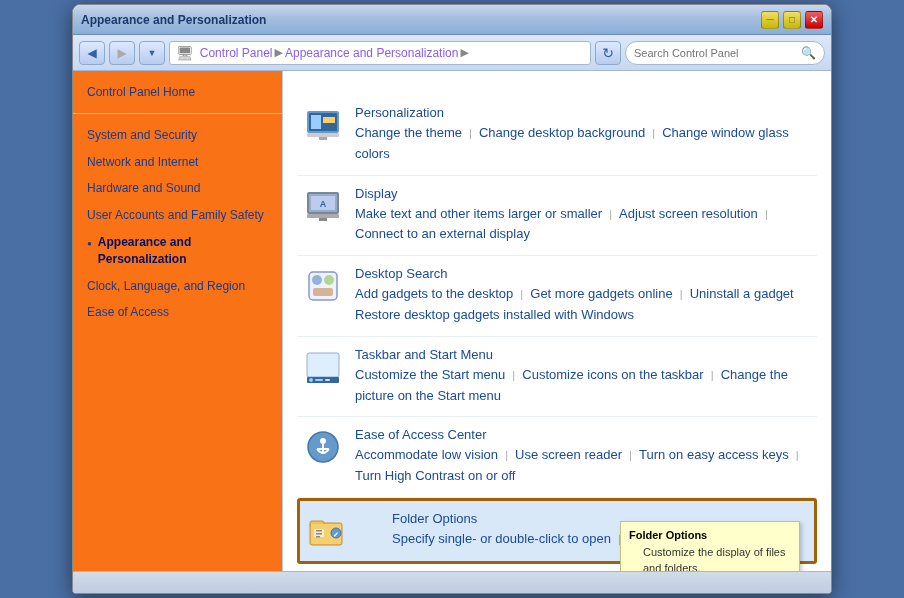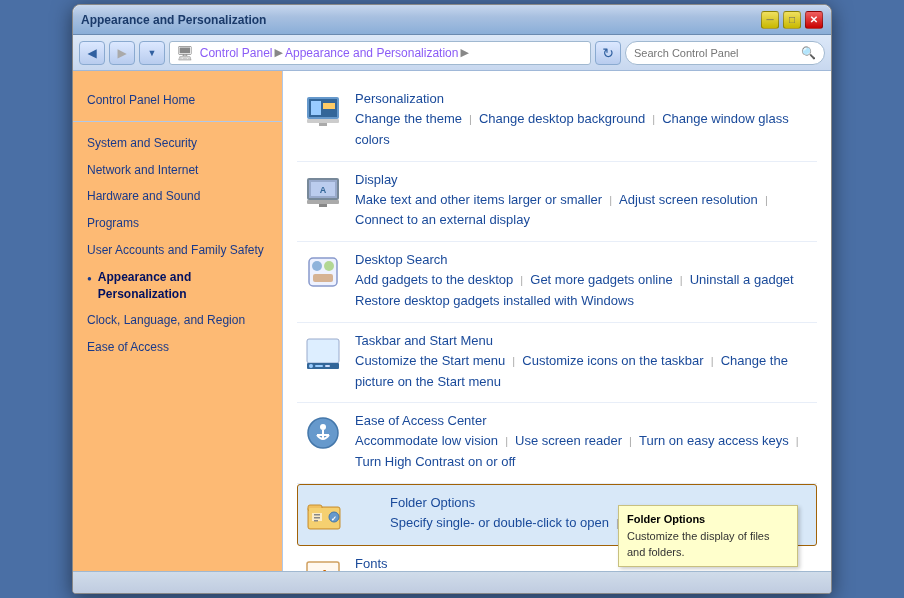--- a/index.html
+++ b/index.html
@@ -132,23 +132,23 @@
     
     .main-area {
       display: flex;
       flex: 1;
       overflow: hidden;
     }
 
     
     .sidebar {
       width: 210px;
-      background: #fdba74;
+      background: #f97316;
       border-right: 1px solid #b0c8e8;
-      padding: 16px 0;
+      padding: 8px 0;
       flex-shrink: 0;
     }
     .sidebar-item {
       padding: 5px 14px;
       cursor: pointer;
       color: #1a3a8a;
       font-size: 12px;
       line-height: 1.4;
       display: flex;
       align-items: flex-start;
@@ -163,33 +163,33 @@
       font-size: 8px;
       margin-top: 4px;
       flex-shrink: 0;
     }
 
     
     .content {
       flex: 1;
       background: white;
       overflow-y: auto;
-      padding: 10px 14px;
+      padding: 24px 14px;
       position: relative;
     }
 
     .section {
       display: flex;
       padding: 10px 6px;
       gap: 12px;
       border-bottom: 1px solid #e8eef8;
       position: relative;
     }
     .section:last-child { border-bottom: none; }
-    .section.highlighted { background: #d8e8f8; border: 1px solid #a16207; border-radius: 3px; gap: 46px; }
+    .section.highlighted { background: #d8e8f8; border: 3px solid #a16207; border-radius: 3px; gap: 46px; }
 
     .section-icon {
       width: 40px;
       height: 40px;
       flex-shrink: 0;
       display: flex;
       align-items: center;
       justify-content: center;
     }
 
@@ -225,21 +225,21 @@
       padding: 6px 8px;
       font-size: 11px;
       z-index: 100;
       max-width: 180px;
       box-shadow: 2px 2px 4px rgba(0,0,0,0.2);
       left: 320px;
       top: 20px;
       line-height: 1.4;
     }
     .tooltip-title { font-weight: bold; margin-bottom: 2px; color: #000; }
-    .tooltip-text { color: #333; }
+    .tooltip-text { color: #333; margin-left: 14px; }
 
     
     .status-bar {
       height: 22px;
       background: linear-gradient(to bottom, #d0dcea, #c0cce0);
       border-top: 1px solid #a0b8d0;
       display: flex;
       align-items: center;
       padding: 0 10px;
       font-size: 11px;
@@ -288,23 +288,20 @@
       <div class="sidebar-item">
         <span>System and Security</span>
       </div>
       <div class="sidebar-item">
         <span>Network and Internet</span>
       </div>
       <div class="sidebar-item">
         <span>Hardware and Sound</span>
       </div>
       <div class="sidebar-item">
-        <span>Programs</span>
-      </div>
-      <div class="sidebar-item">
         <span>User Accounts and Family Safety</span>
       </div>
       <div class="sidebar-item active">
         <span class="sidebar-bullet">●</span>
         <span>Appearance and Personalization</span>
       </div>
       <div class="sidebar-item">
         <span>Clock, Language, and Region</span>
       </div>
       <div class="sidebar-item">

